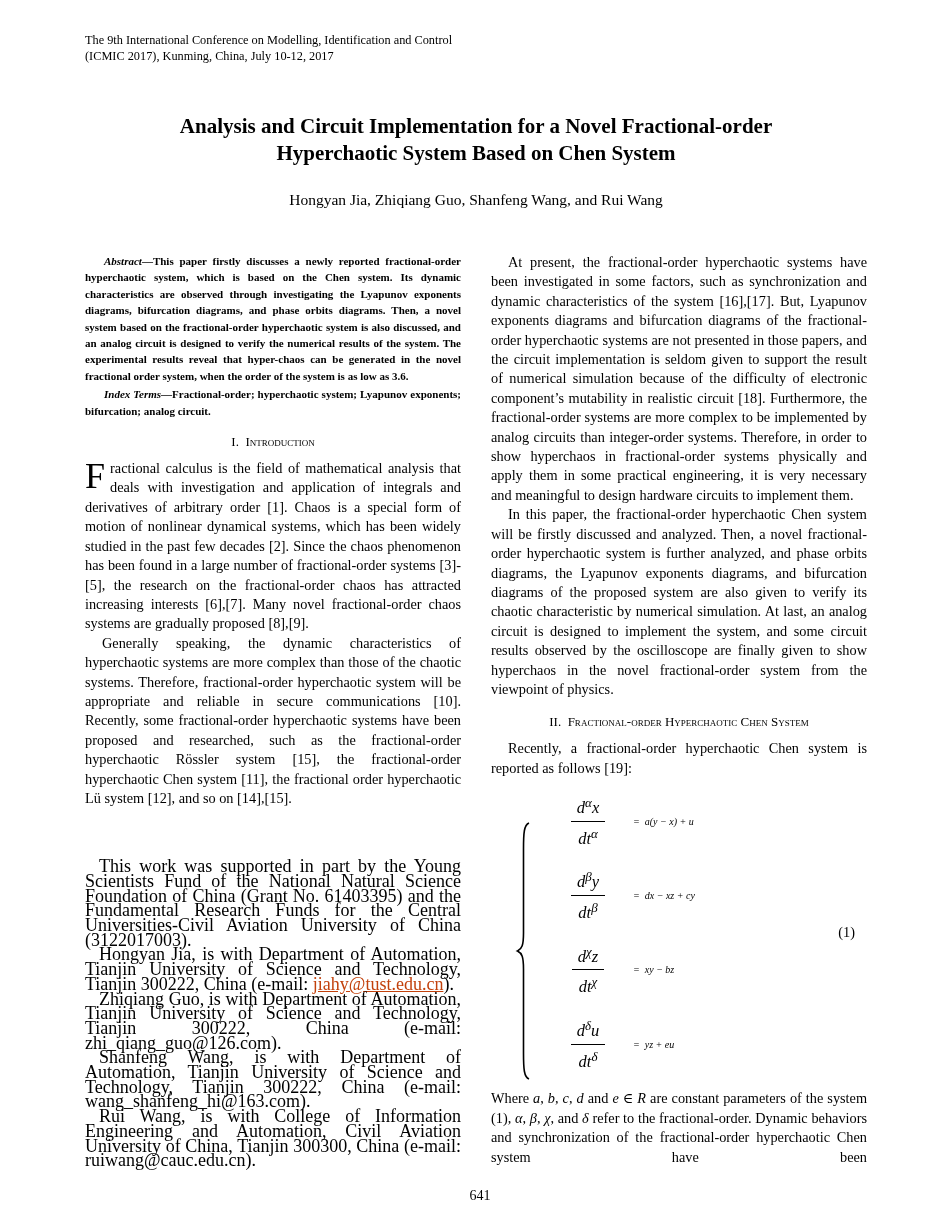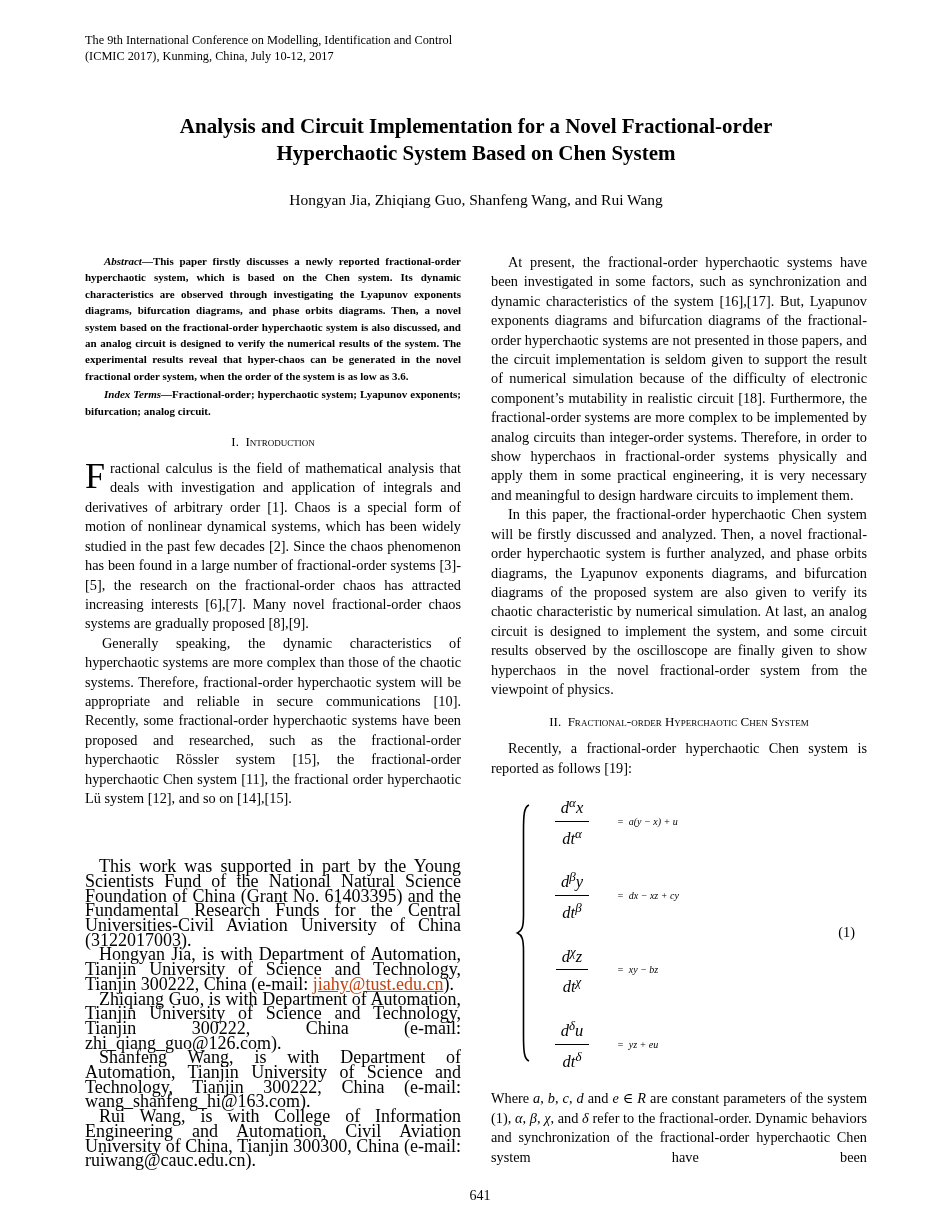--- a/index.html
+++ b/index.html
@@ -85,22 +85,23 @@
   .footnotes {
     margin-top: auto;
     font-size: 18px;
     line-height: 14.7px;
     text-align: justify;
   }
   .footnotes p { text-indent: 14px; }
   .email-link { text-decoration: underline; color: #c2410c; cursor: pointer; }
   .equation {
     display: flex;
-    align-items: center;
+    align-items: flex-end;
     margin: 6px 0 8px 24px;
+    gap: 16px;
   }
   .eq-brace-wrap { display: flex; align-items: center; }
   .eq-rows { display: flex; flex-direction: column; margin-left: 8px; }
   .eq-row { display: flex; align-items: center; margin: 11px 0; }
   .frac {
     display: inline-flex;
     flex-direction: column;
     align-items: center;
     font-style: italic;
     font-size: 16.5px;

